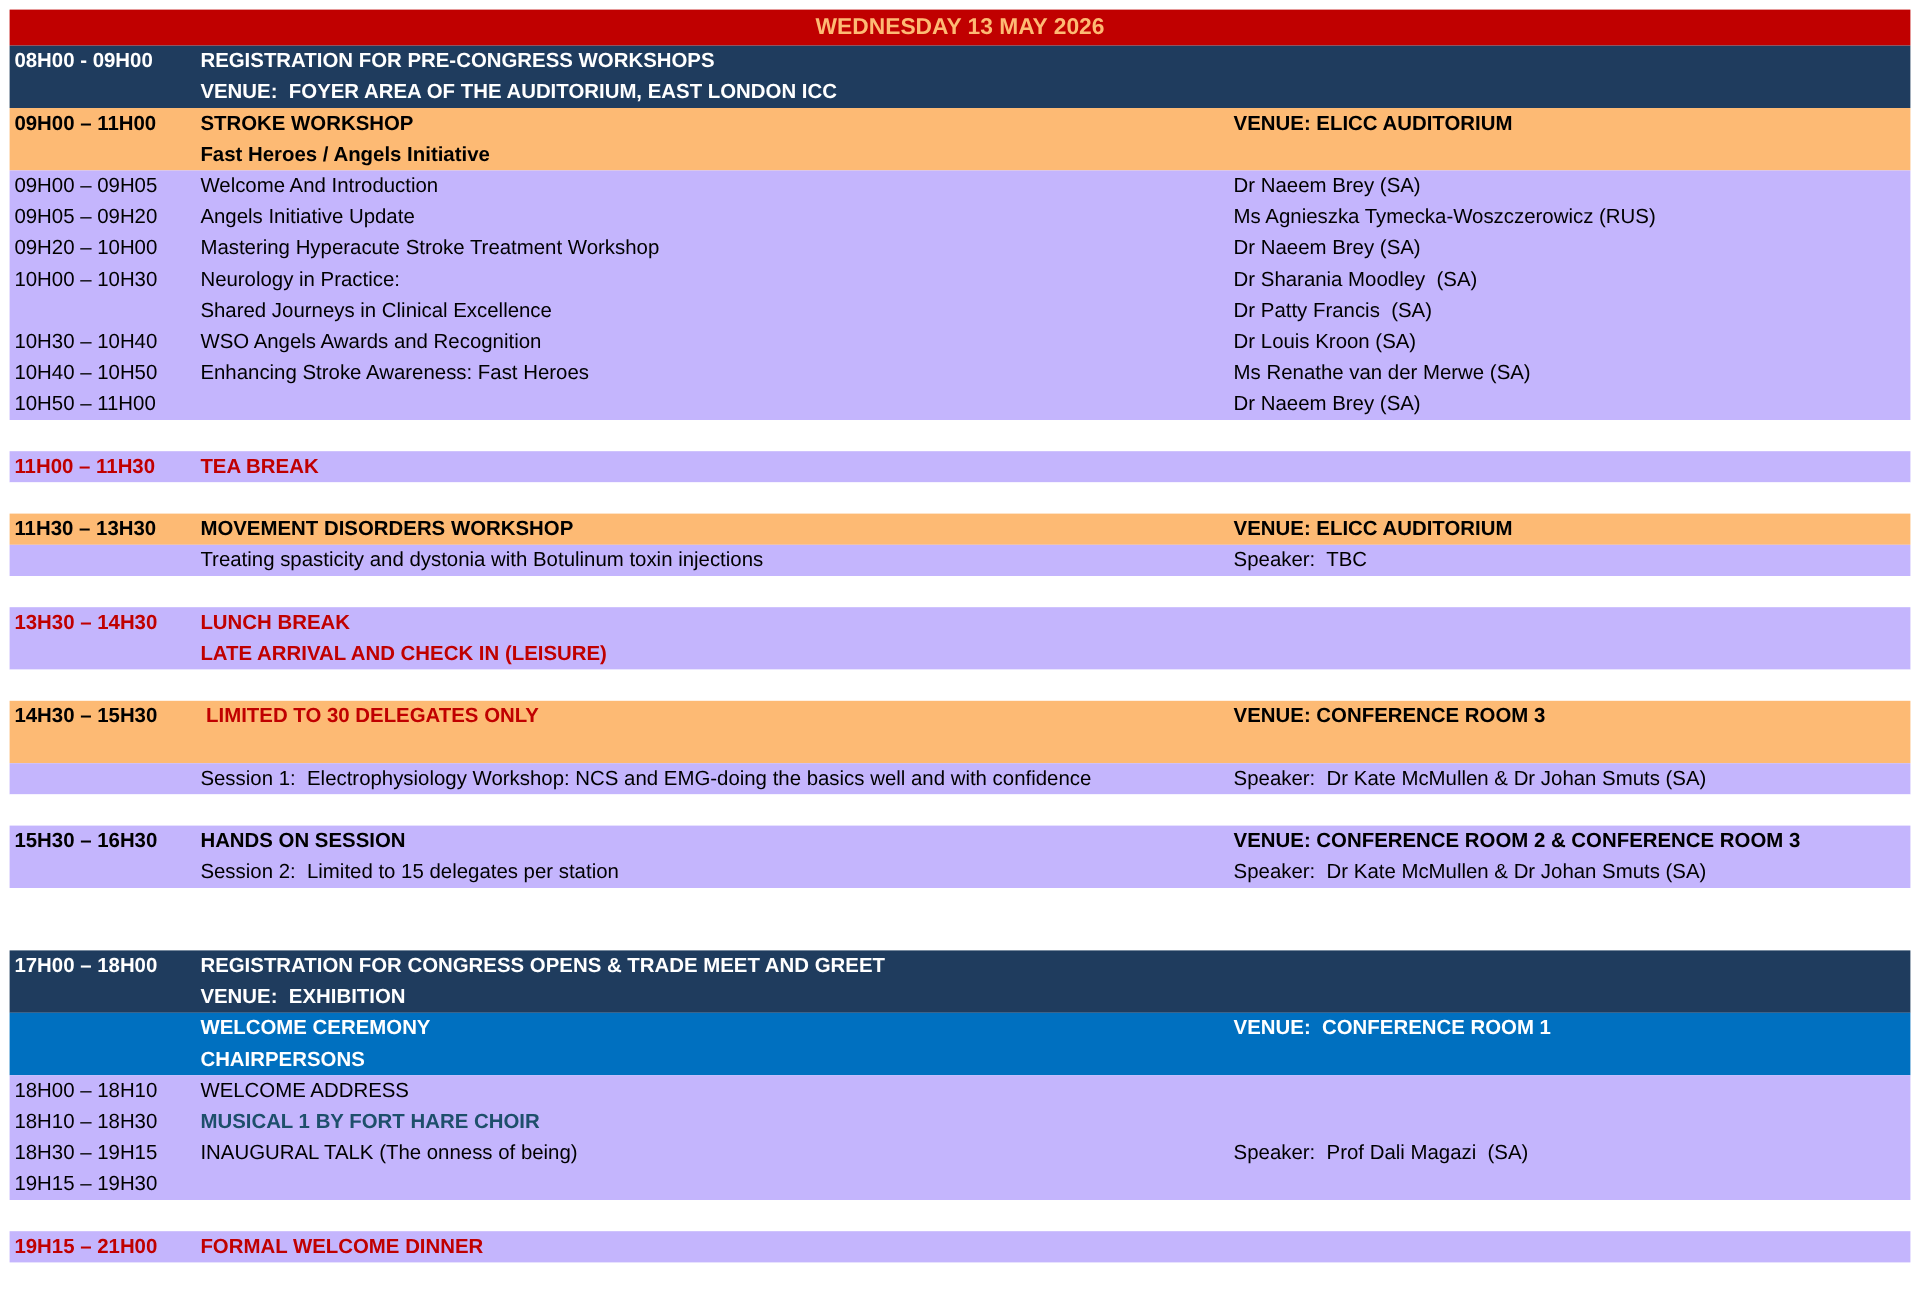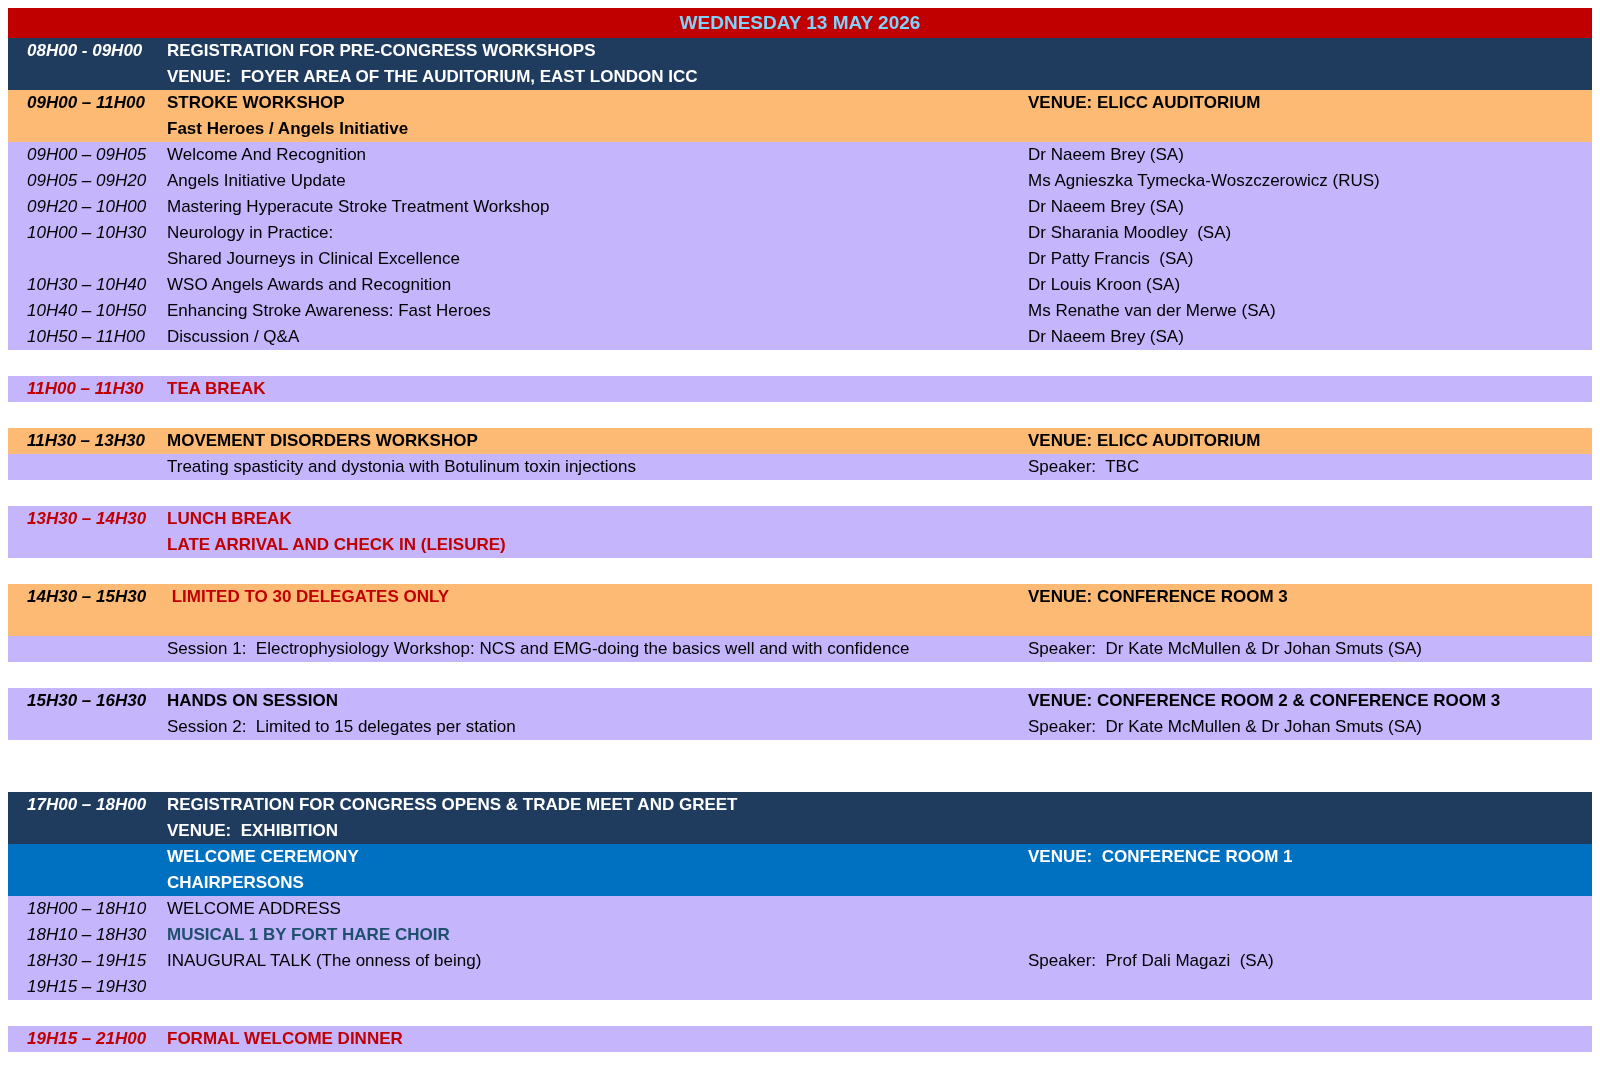--- a/index.html
+++ b/index.html
@@ -5,33 +5,33 @@
   html,body { margin:0; padding:0; }
   body {
     width:1600px; height:1085px; background:#ffffff;
     font-family:"Liberation Sans", sans-serif;
     font-size:17px; color:#000; overflow:hidden;
   }
   .table { margin:8px; }
   .row { width:1584px; }
   .grid { display:grid; grid-template-columns:159px 861px 1fr; }
   .line { height:26px; line-height:26px; white-space:pre; overflow:visible; }
-  .col-time { padding-left:19px;font-style:italic; }
+  .col-time { padding-left:4px; }
   .spacer { background:#fff; }
   .bg-red       { background:#C00000; }
   .bg-navy      { background:#1F3C5E; color:#fff; }
   .bg-lightblue { background:#fdba74; }
   .bg-blue      { background:#0070C0; color:#fff; }
   .bg-white     { background:#c4b5fd; }
   .st-bold  { font-weight:bold; }
   .st-white { color:#ffffff; }
   .st-red   { color:#C00000; }
   .st-teal  { color:#1E4F6B; }
   .banner-text {
-    color:#7dd3fc; font-weight:bold; text-align:center;
+    color:#fdba74; font-weight:bold; text-align:center;
     font-size:19px; height:30px; line-height:30px;
   }
 </style>
 </head>
 <body>
 
 <div class="table">
     <div class="row bg-red">
       <div class="banner-text">WEDNESDAY 13 MAY 2026</div>
     </div>
@@ -68,28 +68,27 @@
         <div class="line">09H00 – 09H05</div>
         <div class="line">09H05 – 09H20</div>
         <div class="line">09H20 – 10H00</div>
         <div class="line">10H00 – 10H30</div>
         <div class="line"></div>
         <div class="line">10H30 – 10H40</div>
         <div class="line">10H40 – 10H50</div>
         <div class="line">10H50 – 11H00</div>
       </div>
       <div class="col-main">
-        <div class="line">Welcome And Recognition</div>
+        <div class="line">Welcome And Introduction</div>
         <div class="line">Angels Initiative Update</div>
         <div class="line">Mastering Hyperacute Stroke Treatment Workshop</div>
         <div class="line">Neurology in Practice:</div>
         <div class="line">Shared Journeys in Clinical Excellence</div>
         <div class="line">WSO Angels Awards and Recognition</div>
         <div class="line">Enhancing Stroke Awareness: Fast Heroes</div>
-        <div class="line">Discussion / Q&amp;A</div>
       </div>
       <div class="col-side">
         <div class="line">Dr Naeem Brey (SA)</div>
         <div class="line">Ms Agnieszka Tymecka-Woszczerowicz (RUS)</div>
         <div class="line">Dr Naeem Brey (SA)</div>
         <div class="line">Dr Sharania Moodley  (SA)</div>
         <div class="line">Dr Patty Francis  (SA)</div>
         <div class="line">Dr Louis Kroon (SA)</div>
         <div class="line">Ms Renathe van der Merwe (SA)</div>
         <div class="line">Dr Naeem Brey (SA)</div>

